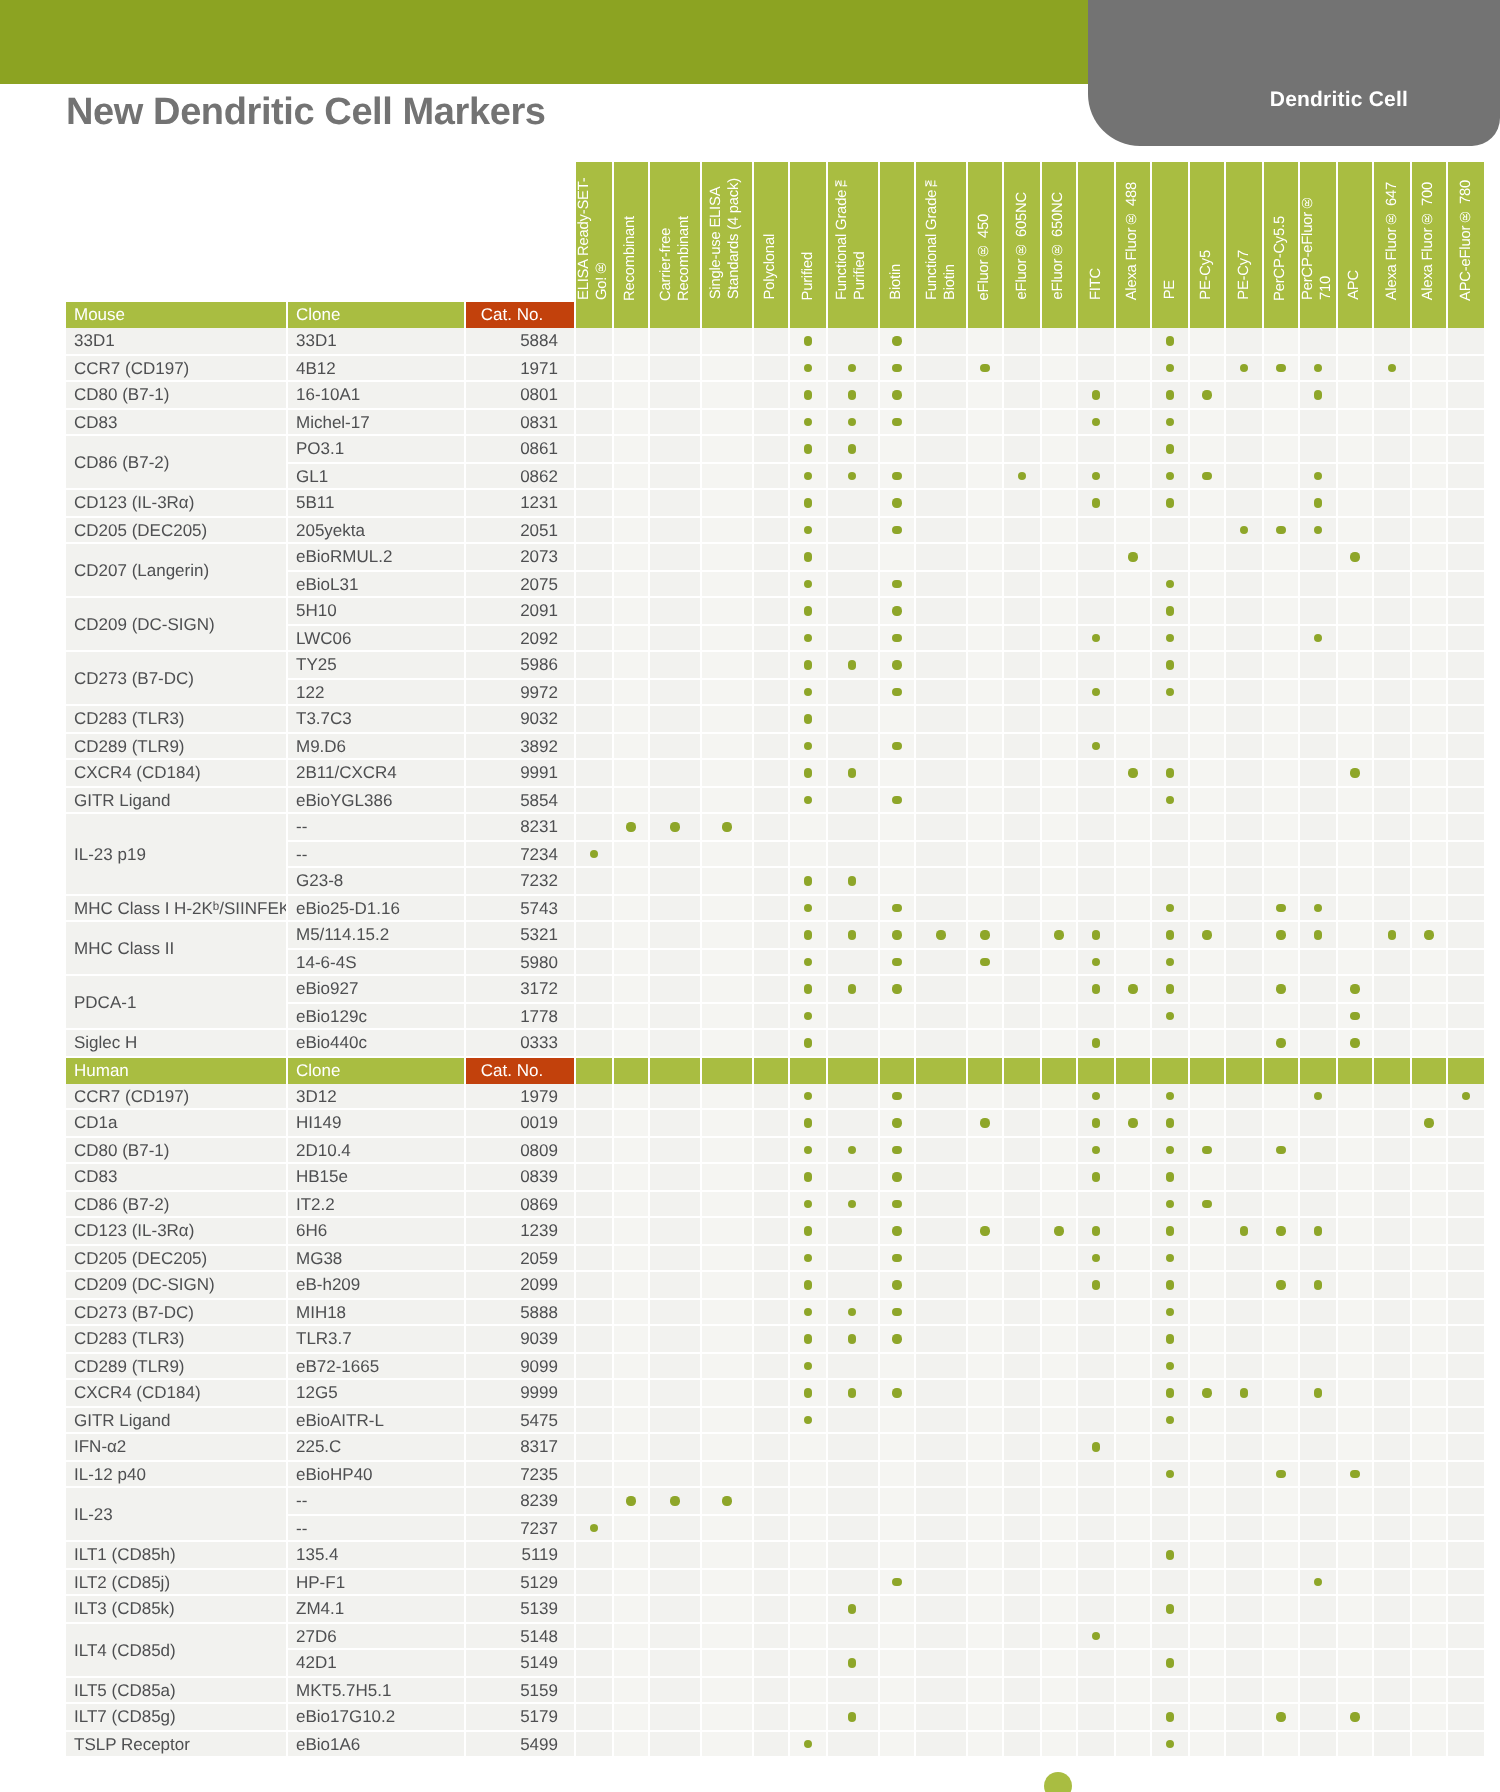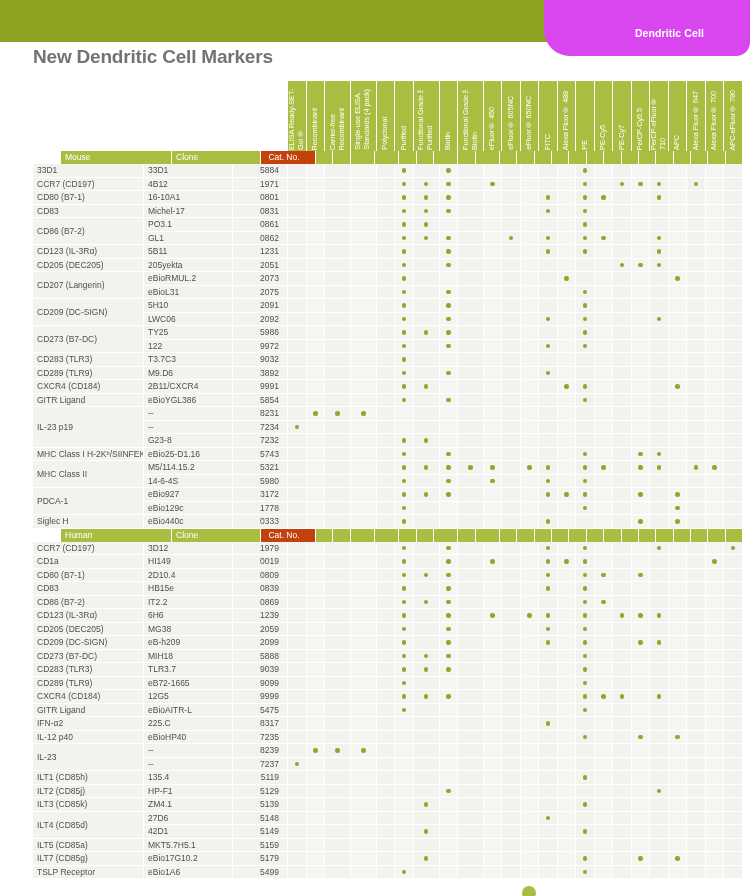--- a/index.html
+++ b/index.html
@@ -2,40 +2,40 @@
 <html><head>
 <meta charset="utf-8">
 <style>
   html,body{margin:0;padding:0;background:#fff;}
   .page{position:relative;width:750px;height:896px;background:#fff;overflow:hidden;
         font-family:"Liberation Sans",sans-serif;-webkit-font-smoothing:antialiased;}
   *{box-sizing:border-box;}
 
   
   .banner{position:absolute;left:0;top:0;width:750px;height:42px;background:#8ca322;}
-  .tab{position:absolute;right:0;top:0;width:206px;height:56px;background:#d946ef;
+  .tab{position:absolute;right:0;top:0;width:206px;height:73px;background:#737373;
        border-radius:0 0 14px 26px;}
   .tab-label{position:absolute;right:46px;bottom:17px;color:#fff;font-weight:bold;
        font-size:10.5px;letter-spacing:.1px;}
 
   .title{position:absolute;left:33px;top:46px;font-size:19px;font-weight:bold;color:#737373;
        letter-spacing:-.2px;}
 
   
   .tbl{position:absolute;left:33px;top:81px;width:709px;font-size:8.5px;color:#4e4f51;}
   .hdr{display:flex;height:70px;}
   .hdr-left{width:254px;background:#fff;}
   .colcell{flex:1 1 0;margin-left:1px;}
   .colcell.wide{flex:1.42 1 0;}
   .col-head{background:#a9bd41;display:flex;justify-content:center;align-items:flex-end;
        overflow:hidden;}
   .rot{writing-mode:vertical-rl;transform:rotate(180deg);color:#fff;font-size:7.4px;
        line-height:1.2;white-space:pre-line;padding:1px 0 3px 0;letter-spacing:-.1px;}
 
-  .band{display:flex;height:13px;color:#fff;margin-left:28px;}
+  .band{display:flex;height:13px;color:#fff;}
   .band-left{width:254px;display:flex;}
   .band-name{width:110px;background:#a9bd41;padding:1px 0 0 4px;}
   .band-clone{width:88px;background:#a9bd41;margin-left:1px;padding:1px 0 0 4px;}
   .band-cat{width:54px;background:#c2410c;margin-left:1px;padding:1px 8px 0 0;text-align:center;}
   .band .colcell{background:#a9bd41;}
 
   .grp{display:flex;}
   .grp-marker{width:110px;background:#f2f2ef;border-bottom:1px solid #fff;
        display:flex;align-items:center;padding-left:4px;white-space:nowrap;overflow:hidden;}
   .grp-body{flex:1 1 auto;}

